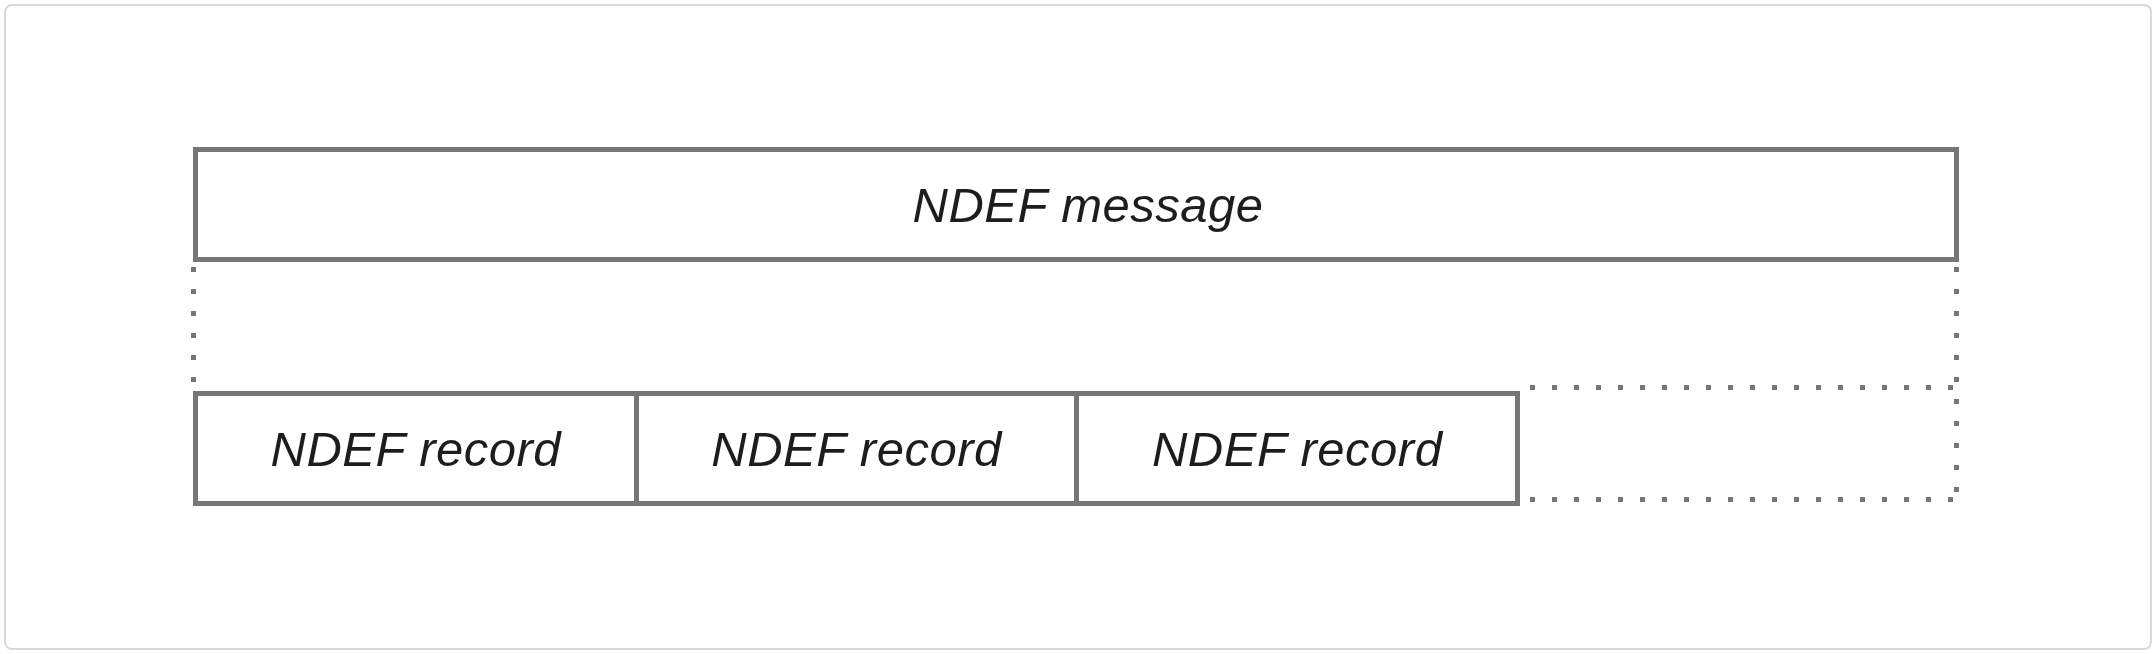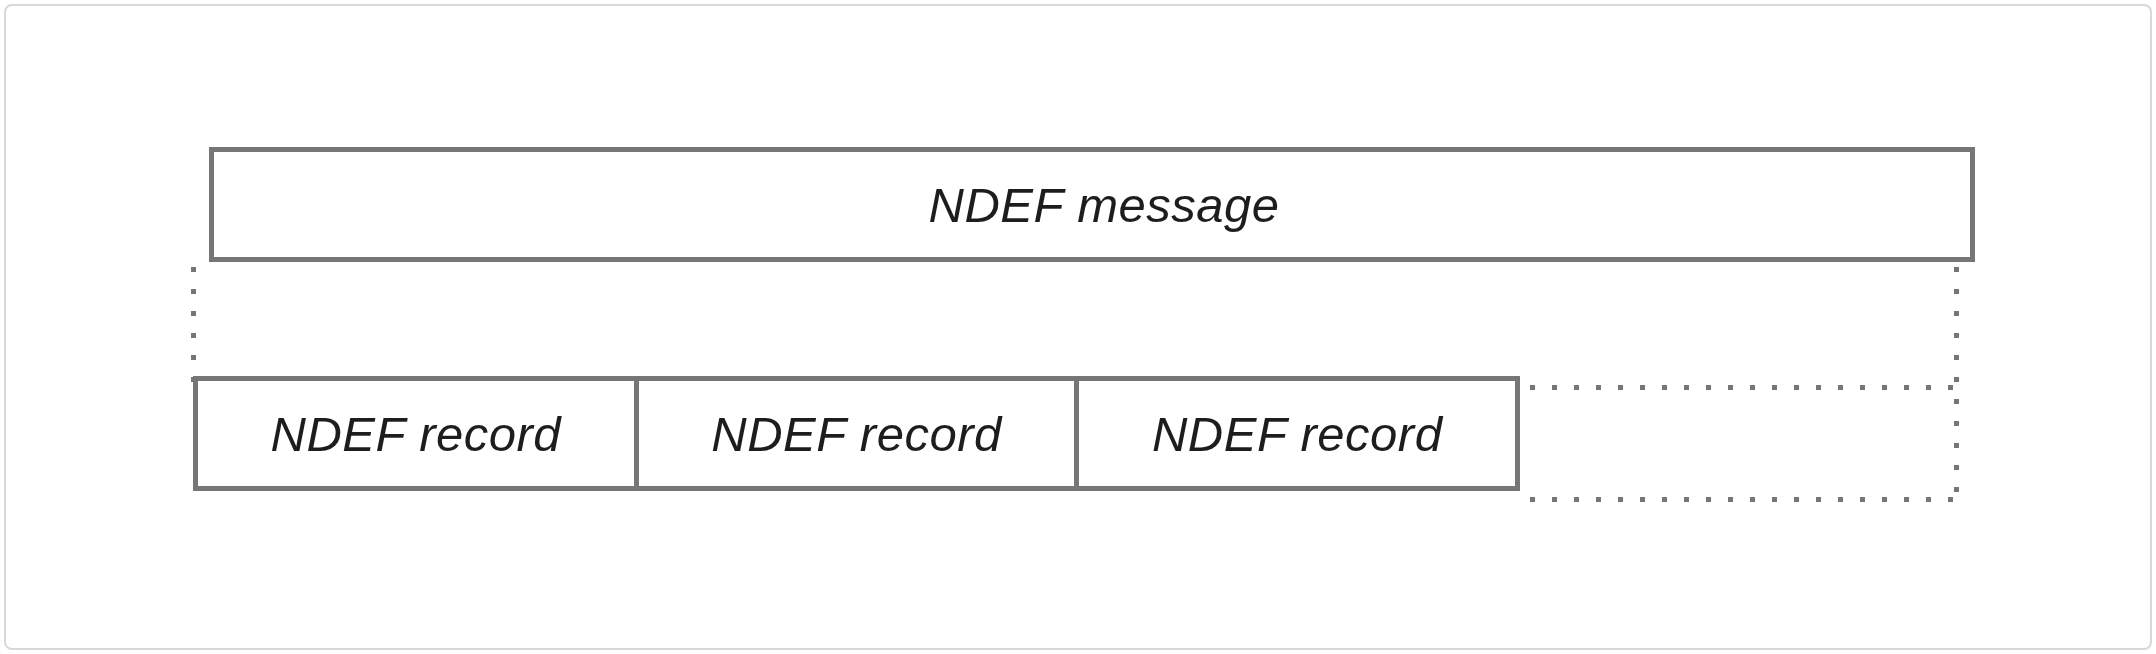--- a/index.html
+++ b/index.html
@@ -24,36 +24,36 @@
   }
   .box-label {
     font-style: italic;
     font-size: 49px;
     color: #1d1d1d;
     letter-spacing: 0.5px;
     white-space: nowrap;
   }
   .message-box {
     position: absolute;
-    left: 209px;
+    left: 193px;
     top: 147px;
     width: 1766px;
     height: 115px;
     box-sizing: border-box;
     border: 5px solid #767676;
     background: #ffffff;
     display: flex;
     align-items: center;
     justify-content: center;
     padding-left: 24px;
   }
   .records-row {
     position: absolute;
     left: 193px;
-    top: 376px;
+    top: 391px;
     width: 1327px;
     height: 115px;
     box-sizing: border-box;
     border: 5px solid #767676;
     background: #ffffff;
     display: flex;
   }
   .record-cell {
     flex: 1 1 0;
     display: flex;

